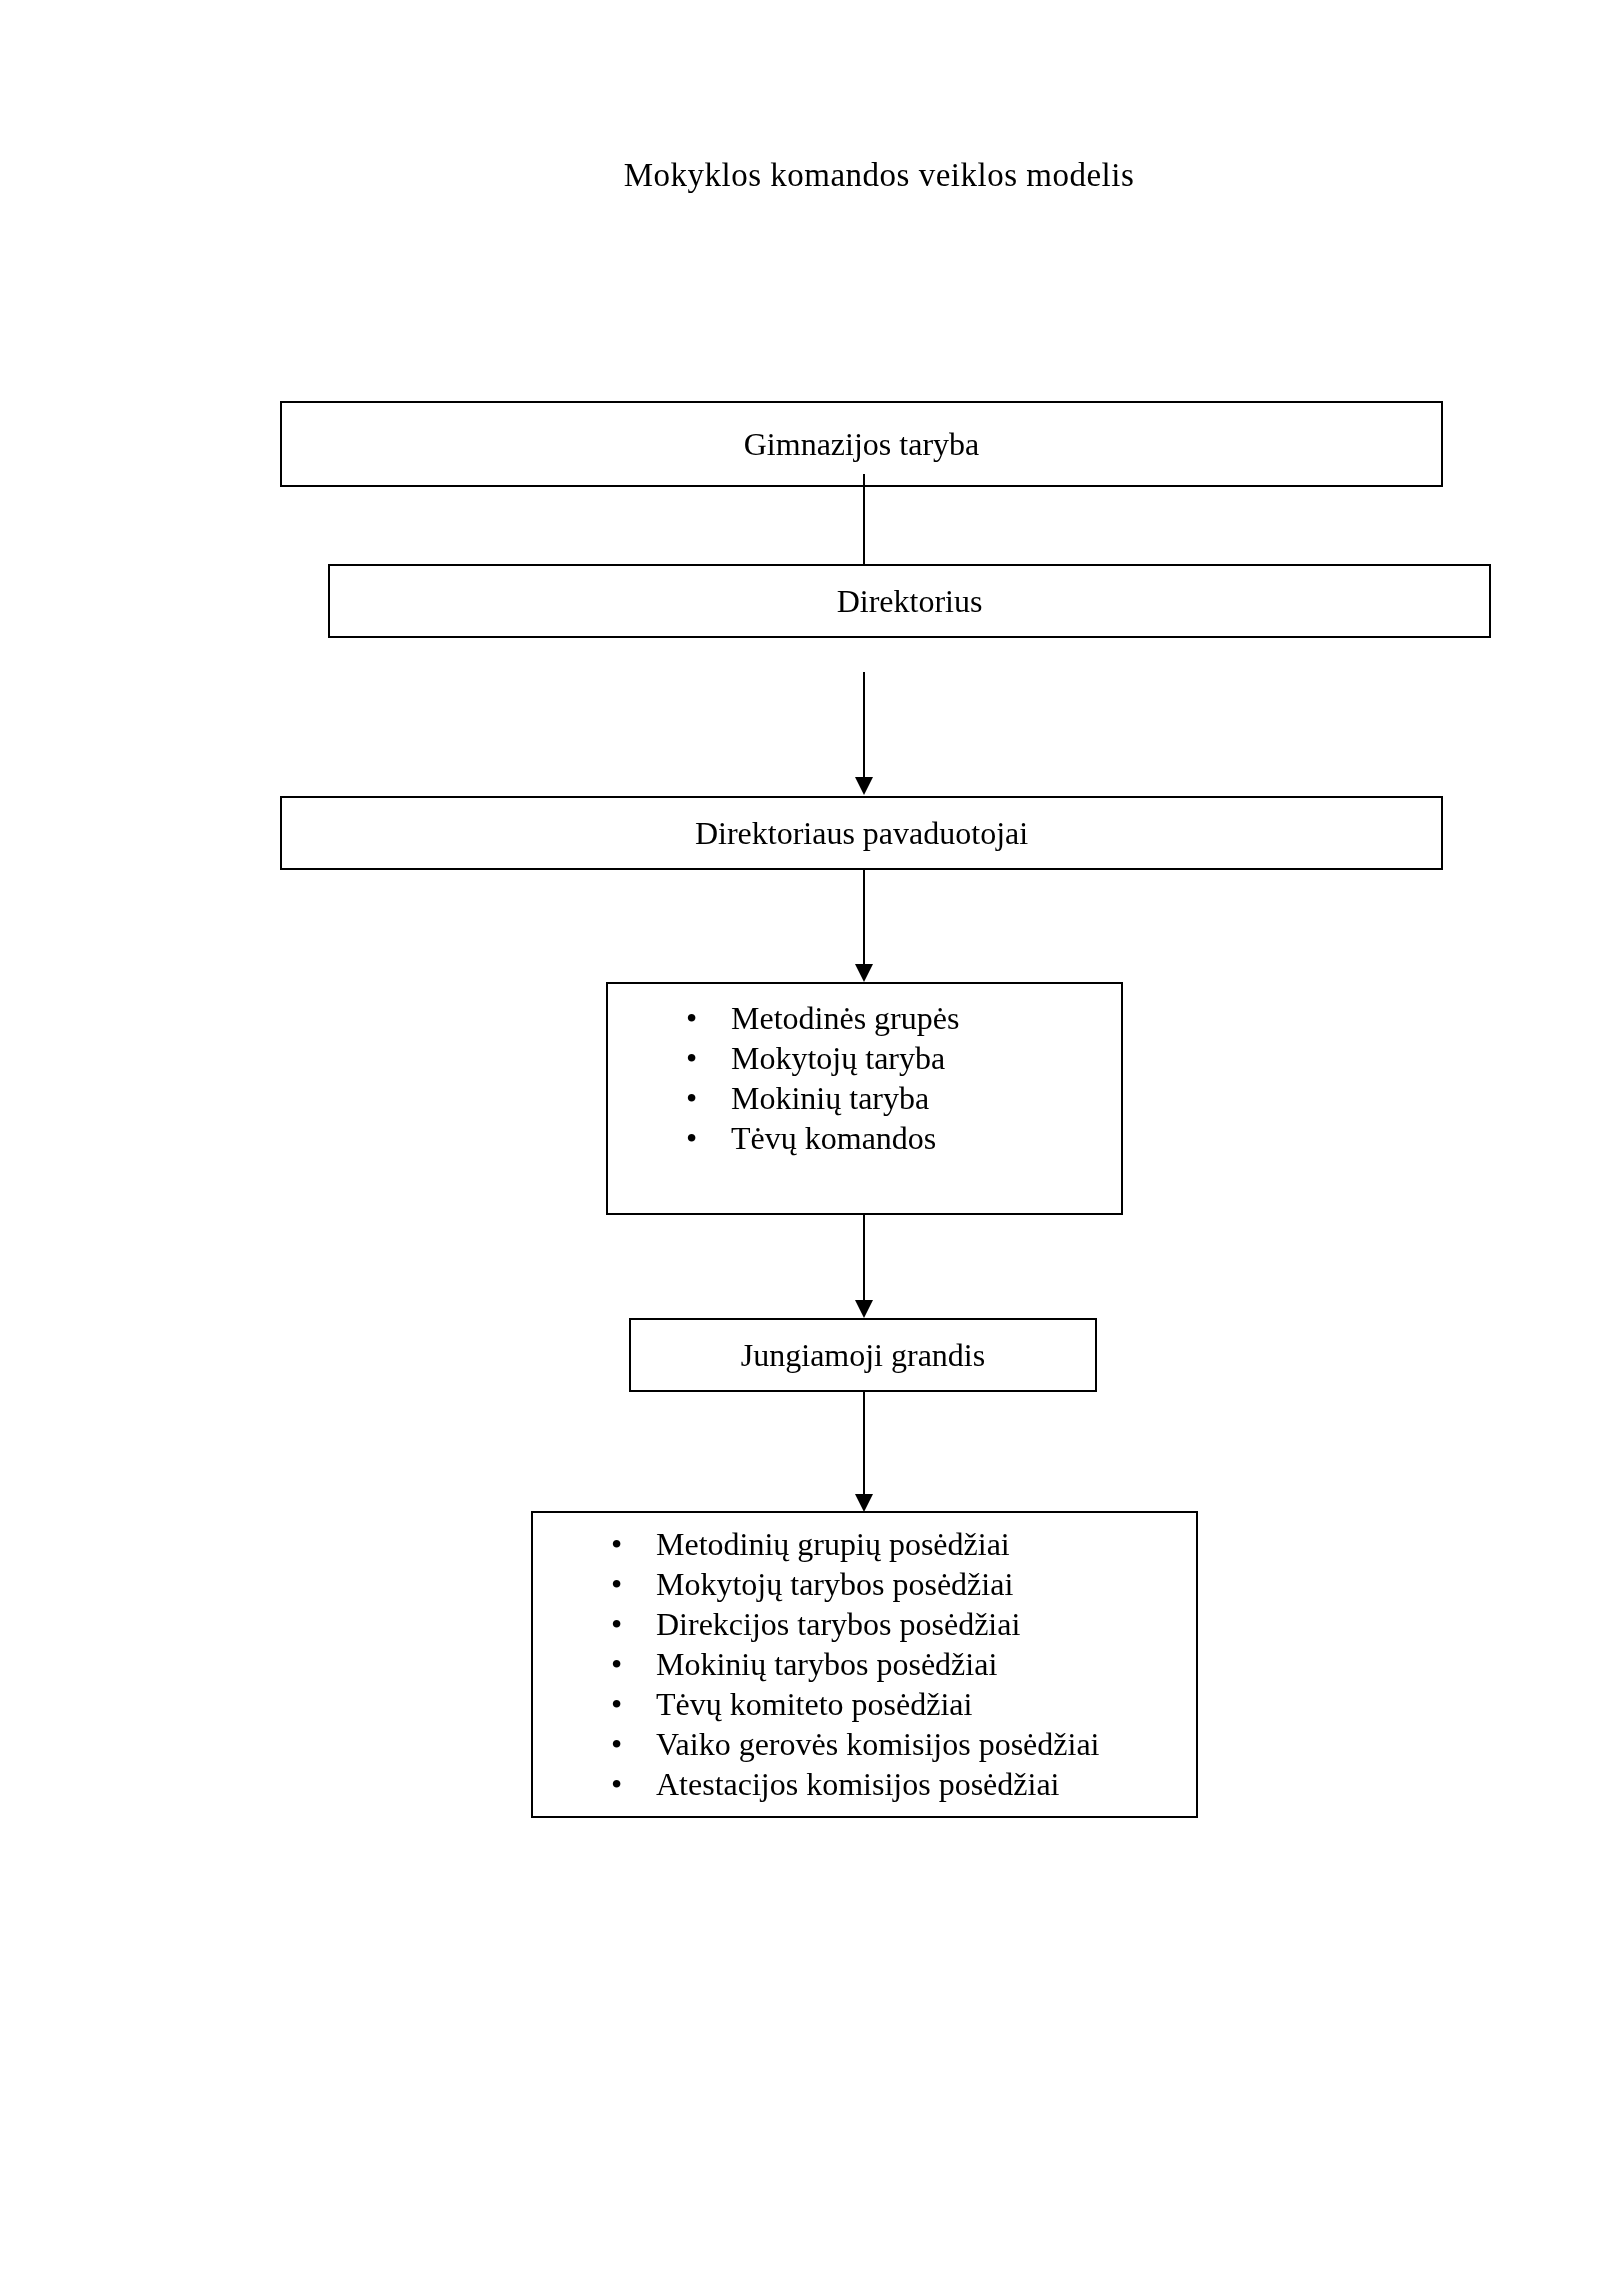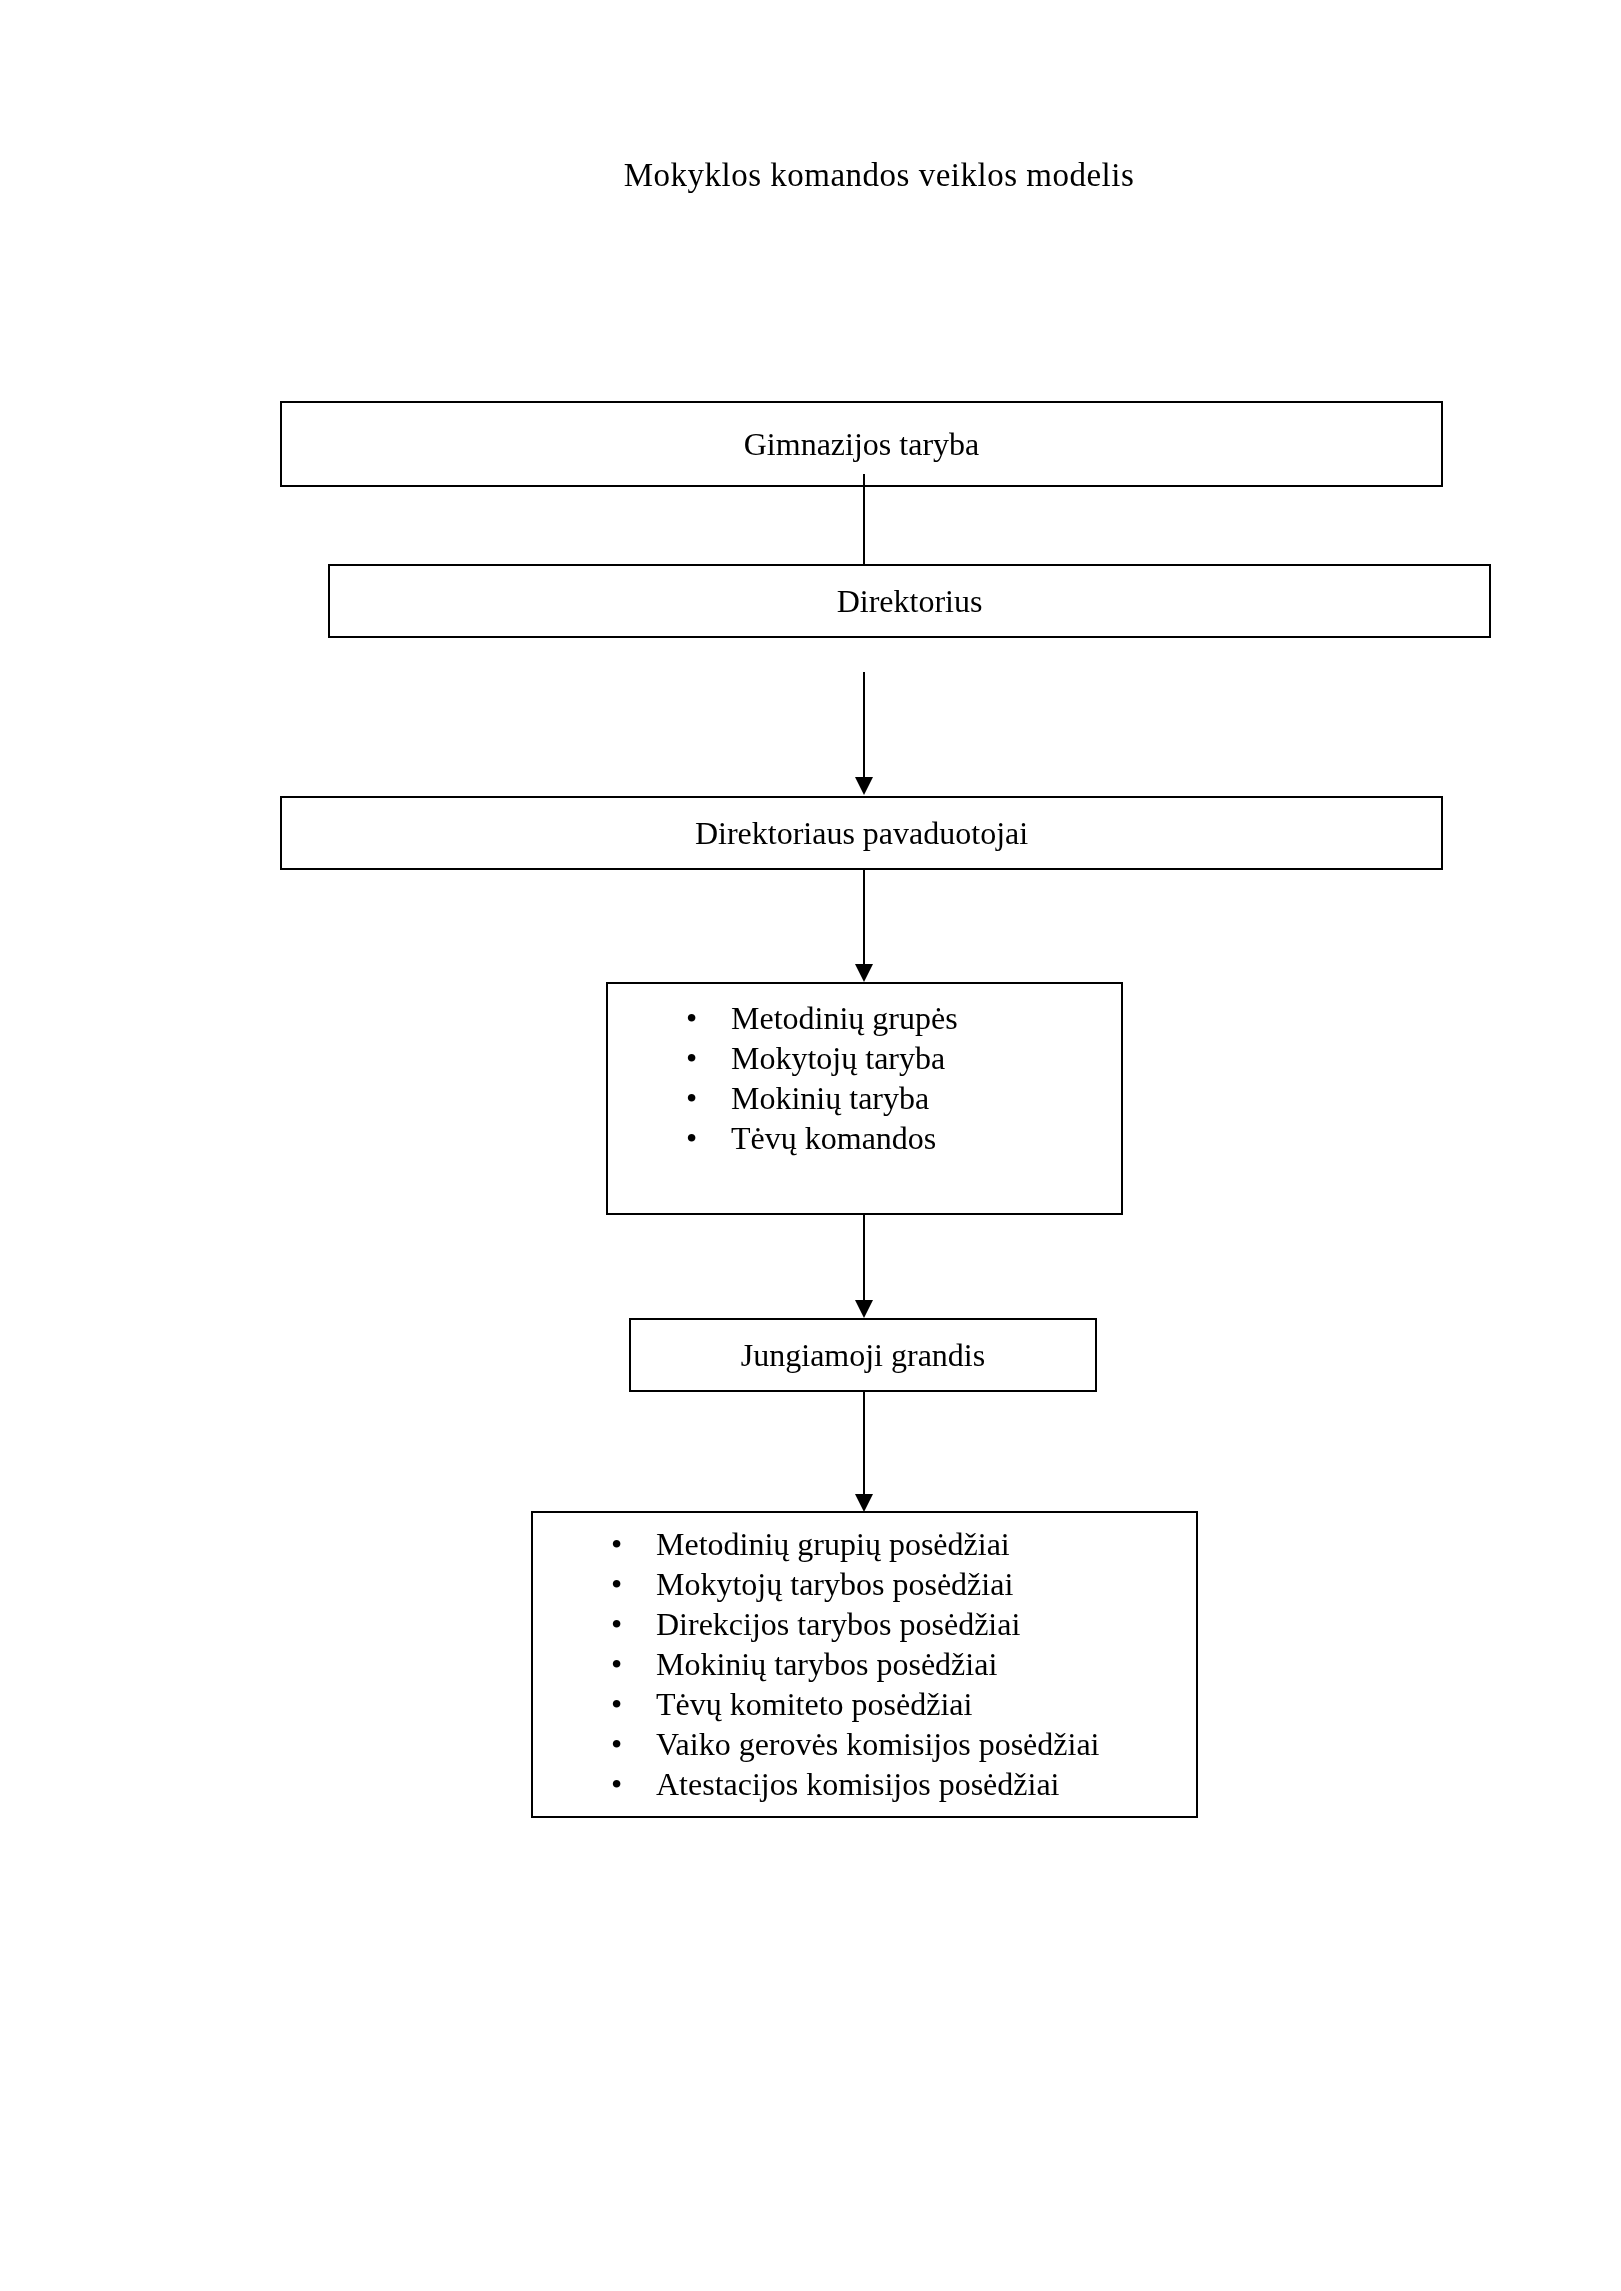--- a/index.html
+++ b/index.html
@@ -105,21 +105,21 @@
     <span>Direktoriaus pavaduotojai</span>
   </div>
 
   <div class="varrow" id="arrow-3">
     <div class="varrow-stem"></div>
     <div class="varrow-head"></div>
   </div>
 
   <div class="fbox thin" id="box-tarybos">
     <ul class="blist">
-      <li>Metodinių grupės</li>
+      <li>Metodinės grupės</li>
       <li>Mokytojų taryba</li>
       <li>Mokinių taryba</li>
       <li>Tėvų komandos</li>
     </ul>
   </div>
 
   <div class="varrow" id="arrow-4">
     <div class="varrow-stem"></div>
     <div class="varrow-head"></div>
   </div>

